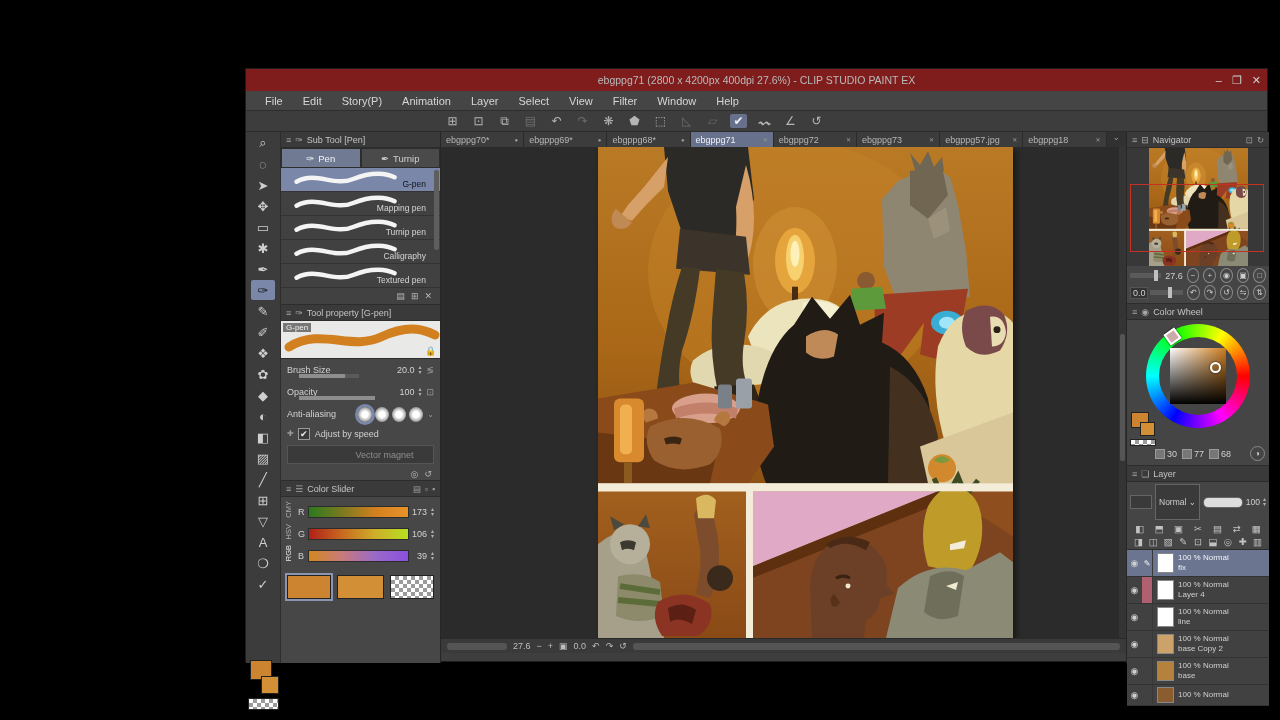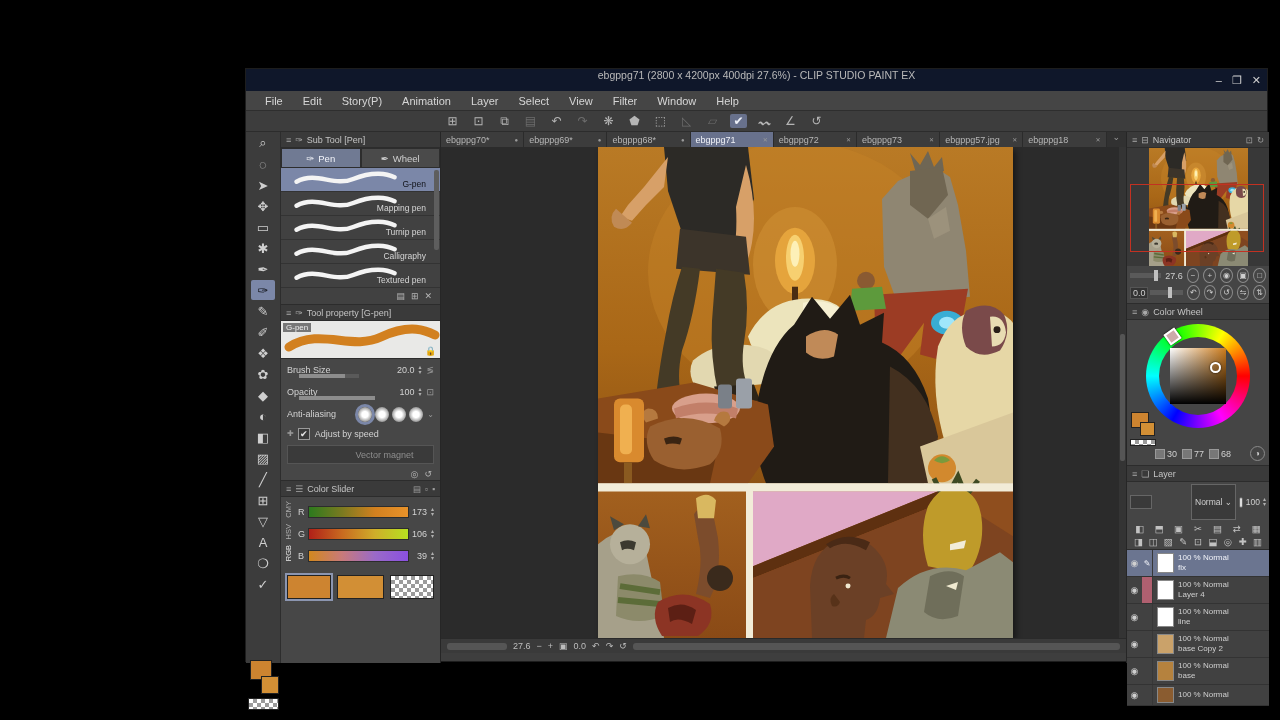--- a/index.html
+++ b/index.html
@@ -1,21 +1,21 @@
 <!DOCTYPE html>
 <html><head>
 <meta charset="utf-8">
 <style>
   html,body{margin:0;padding:0;background:#000;}
   #stage{position:relative;width:1280px;height:720px;background:#000;overflow:hidden;
          font-family:"Liberation Sans",sans-serif;color:#c9c9c9;-webkit-font-smoothing:antialiased;}
   .abs{position:absolute;}
   
   #csp{left:245px;top:68px;width:1023px;height:594px;background:#3e3e3e;border:1px solid #1d1d1d;box-sizing:border-box;}
-  #titlebar{left:0;top:0;width:100%;height:22px;background:#0f172a;display:flex;align-items:flex-start;justify-content:center;font-size:10.5px;color:#b9b9b9;}
+  #titlebar{left:0;top:0;width:100%;height:22px;background:#7f1d1d;display:flex;align-items:center;justify-content:center;font-size:10.5px;color:#b9b9b9;}
   #winbtns{right:6px;top:0;height:22px;display:flex;gap:10px;align-items:center;font-size:11px;color:#cfcfcf;}
   #menubar{left:0;top:22px;width:100%;height:20px;background:#454545;display:flex;align-items:center;padding-left:10px;gap:2px;font-size:11px;color:#d6d6d6;box-sizing:border-box;border-bottom:1px solid #2e2e2e;}
   .menu-item{padding:2px 9px;cursor:default;}
   #maintoolbar{left:0;top:42px;width:100%;height:21px;background:#3d3d3d;border-bottom:1px solid #2c2c2c;display:flex;align-items:center;padding-left:198px;gap:9px;font-size:12px;color:#b5b5b5;box-sizing:border-box;}
   .tbi{width:17px;text-align:center;}
   .tbi.dim{color:#6d6d6d;}
   .tbi.sel{background:#68718c;color:#eef1f8;border-radius:2px;}
   
   #tabbar{left:195px;top:63px;width:685px;height:15px;background:#313131;display:flex;font-size:9px;color:#b7b7b7;}
   .dtab{display:flex;align-items:center;justify-content:space-between;width:84px;padding:0 5px;background:#3c3c3c;border-right:1px solid #2b2b2b;box-sizing:border-box;white-space:nowrap;overflow:hidden;}
@@ -309,21 +309,21 @@
         <span class="hico">✑</span>
         <span>Sub Tool [Pen]</span>
       </div>
       <div class="subtabs">
         <div class="subtab sel">
             <span>✑</span>
             <span>Pen</span>
           </div>
         <div class="subtab">
             <span>✒</span>
-            <span>Wheel</span>
+            <span>Turnip</span>
           </div>
       </div>
       <div style="position:relative;">
         <div class="brow sel">
             <svg>
               <use href="#wave"></use>
             </svg>
             <span>G-pen</span>
           </div>
         <div class="brow">
@@ -546,21 +546,21 @@
         <span class="navbtn" style="margin-left:auto;">◑</span>
       </div>
 
       <div class="phead">
         <span class="hico">≡</span>
         <span class="hico">❏</span>
         <span>Layer</span>
       </div>
       <div style="display:flex;align-items:center;gap:3px;padding:2px 3px;font-size:8.5px;color:#cfcfcf;">
         <span style="width:20px;height:12px;border:1px solid #666;background:#3a3a3a;"></span>
-        <span style="border:1px solid #666;background:#3a3a3a;padding:12px 3px;margin-left:36px;"><span>Normal</span> ⌄</span>
+        <span style="border:1px solid #666;background:#3a3a3a;padding:12px 3px;"><span>Normal</span> ⌄</span>
         <span style="flex:1;height:9px;background:linear-gradient(to right,#ddd,#ddd 100%);border:1px solid #666;border-radius:5px;"></span>
         <span>100</span>
         <span class="stepper">▴<br>▾</span>
       </div>
       <div style="display:flex;gap:6px;padding:1px 6px;font-size:9.5px;color:#bdbdbd;">
         <span class="lico">◧</span>
         <span class="lico">⬒</span>
         <span class="lico">▣</span>
         <span class="lico">✂</span>
         <span class="lico">▤</span>

